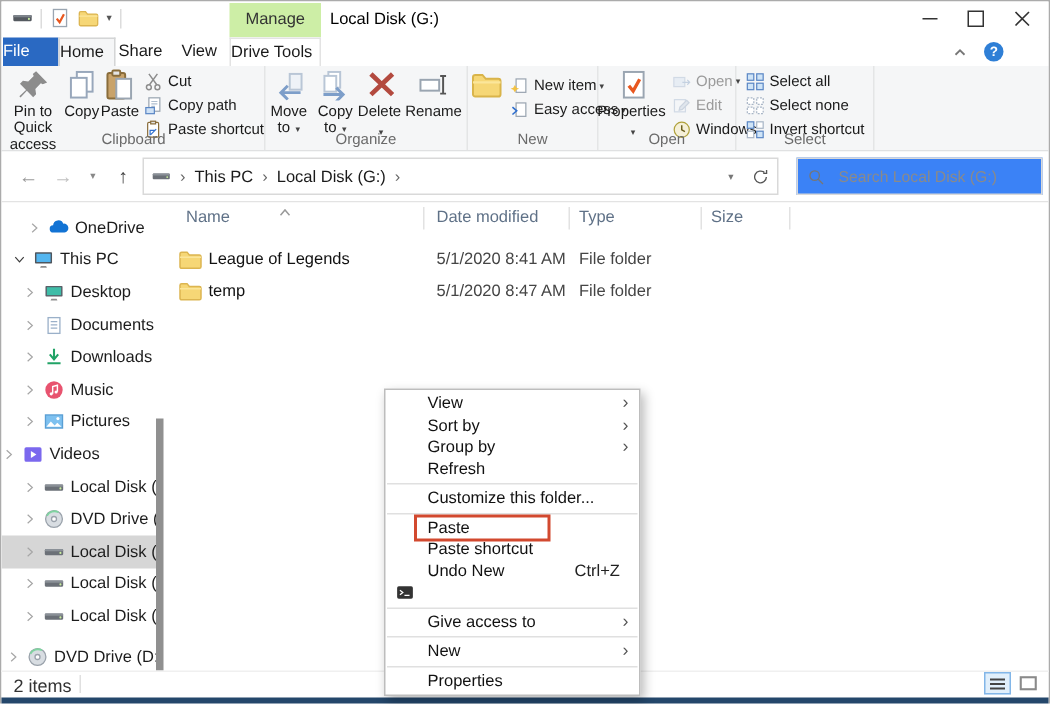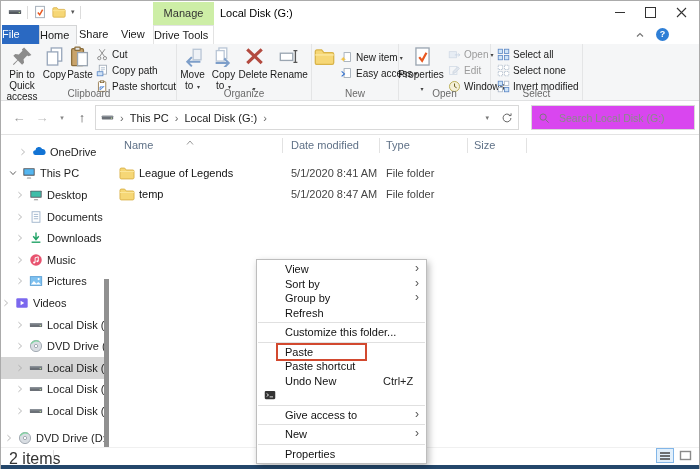--- a/index.html
+++ b/index.html
@@ -59,21 +59,21 @@
   .nav-up{left:70px;width:22px;color:#444;}
   .addressbox{position:absolute;left:94px;top:4px;width:424px;height:25px;border:1px solid #d9d9d9;
     box-sizing:border-box;display:flex;align-items:center;padding:0 5px;background:#fff;}
   .crumb-sep{color:#666;margin:0 6px;font-size:11px;}
   .crumb{color:#1a1a1a;}
   .addr-drive{width:13px;height:13px;display:inline-block;}
   .addr-right{margin-left:auto;display:flex;align-items:center;gap:12px;}
   .addr-caret{font-size:7px;color:#777;}
   .addr-refresh{width:12px;height:12px;display:inline-block;}
   .searchbox{position:absolute;left:530px;top:4px;width:164px;height:25px;border:1px solid #d9d9d9;
-    box-sizing:border-box;display:flex;align-items:center;padding:0 6px;background:#d946ef;}
+    box-sizing:border-box;display:flex;align-items:center;padding:0 6px;background:#3b82f6;}
   .search-ic{width:12px;height:12px;margin-right:7px;flex:none;}
   .searchbox input{border:none;outline:none;flex:1;font-family:inherit;font-size:10.5px;color:#333;
     background:transparent;min-width:0;}
   .searchbox input::placeholder{color:#8a8a8a;opacity:1;}
 
   
   .content{position:absolute;left:0;top:134px;right:0;bottom:21px;background:#fff;}
   .sidebar{position:absolute;left:0;top:0;width:108px;bottom:0;padding-top:6px;box-sizing:border-box;overflow:hidden;}
   .sb-item{height:21.6px;display:flex;align-items:center;white-space:nowrap;overflow:hidden;width:103px;box-sizing:border-box;}
   .sb-item.selected{background:#d6d6d6;}
@@ -101,21 +101,21 @@
     border:1px solid #bdbdbd;box-shadow:2px 3px 7px rgba(0,0,0,.28);padding:2px 0;z-index:50;box-sizing:border-box;}
   .mi{position:relative;height:14.5px;line-height:14.5px;padding-left:28px;font-size:11px;color:#111;}
   .mi-ic{position:absolute;left:7px;top:1px;width:12px;height:12px;}
   .mi-shortcut{position:absolute;left:126px;top:0;color:#222;}
   .mi-arrow{position:absolute;right:7px;top:-1px;font-size:12px;color:#555;}
   .menu-separator{height:1px;background:#e0e0e0;margin:2px 1px;}
   .red-box{position:absolute;left:19px;top:-1.5px;width:87px;height:14px;border:2px solid #d2492f;pointer-events:none;}
 
   
   .statusbar{position:absolute;left:0;right:0;bottom:4px;height:17px;background:#fff;border-top:1px solid #f0f0f0;}
-  .status-count{position:absolute;left:8px;top:2px;font-size:16px;color:#333;}
+  .status-count{position:absolute;left:8px;top:2px;font-size:12px;color:#333;}
   .status-sep{position:absolute;left:52px;top:2px;width:1px;height:12px;background:#e0e0e0;}
   .view-toggles{position:absolute;right:5px;top:0px;display:flex;gap:2px;}
   .vt{width:18px;height:15px;display:flex;align-items:center;justify-content:center;box-sizing:border-box;}
   .vt.active{background:#e1effb;border:1px solid #82b6e8;}
   .bottom-edge{position:absolute;left:0;right:0;bottom:0;height:4px;background:#24476b;}
 </style>
 </head>
 <body>
 
 <div class="window">
@@ -391,21 +391,21 @@
             </div>
             <div class="rsmall">
               <span class="ic">
                 <svg viewBox="0 0 16 16">
                   <rect x="1.5" y="1.5" width="5.3" height="5.3" fill="#cfe4f7" stroke="#5b87c5"></rect>
                   <rect x="9.2" y="1.5" width="5.3" height="5.3" fill="#fff" stroke="#a9b6c6"></rect>
                   <rect x="1.5" y="9.2" width="5.3" height="5.3" fill="#fff" stroke="#a9b6c6"></rect>
                   <rect x="9.2" y="9.2" width="5.3" height="5.3" fill="#cfe4f7" stroke="#5b87c5"></rect>
                 </svg>
               </span>
-              <span>Invert modified</span>
+              <span>Invert shortcut</span>
             </div>
           </div>
         </div>
         <div class="glabel">Select</div>
       </div>
     </div>
 
   <div class="addressrow">
     <span class="navic nav-back">←</span>
     <span class="navic nav-fwd">→</span>

